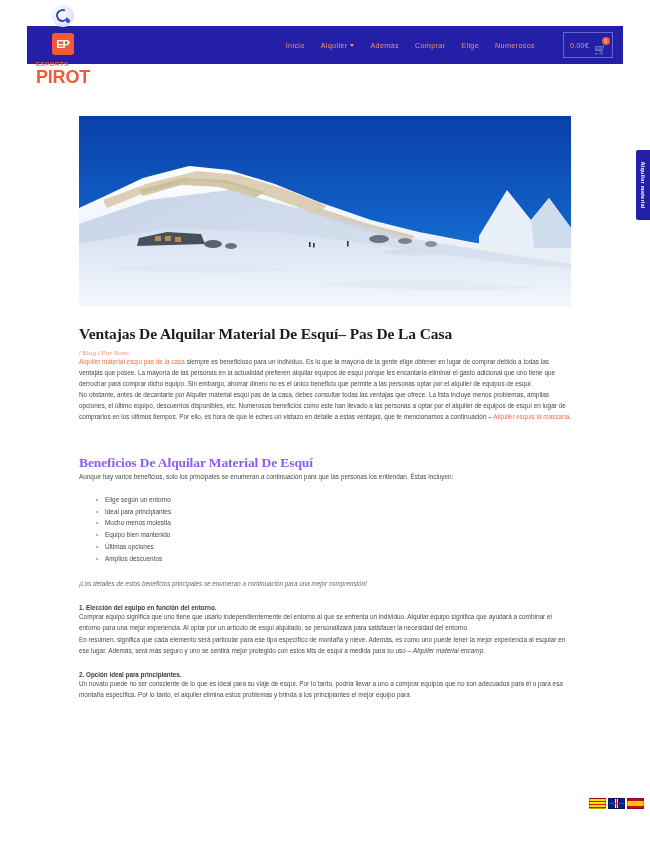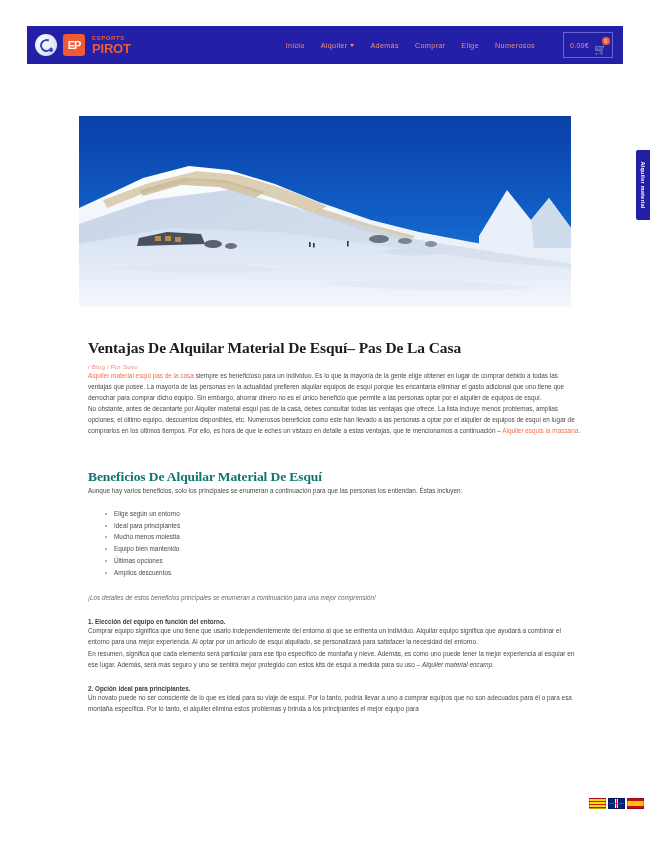--- a/index.html
+++ b/index.html
@@ -25,20 +25,21 @@
     background: #231fa6;
     display: flex;
     align-items: center;
     box-sizing: border-box;
     padding: 0 10px 0 8px;
   }
   .brand {
     display: flex;
     align-items: center;
     gap: 6px;
+    flex-direction: column;
   }
   .brand-badge {
     width: 22px;
     height: 22px;
     border-radius: 50%;
     background: radial-gradient(circle at 35% 35%, #ffffff 0%, #e8ecf8 48%, #c9d2ee 100%);
     display: flex;
     align-items: center;
     justify-content: center;
     position: relative;
@@ -83,21 +84,21 @@
     line-height: 1;
     margin-left: 1px;
   }
   .logo-text .t1 {
     font-size: 6px;
     color: #f15a33;
     font-weight: bold;
     letter-spacing: 0.6px;
   }
   .logo-text .t2 {
-    font-size: 13px;
+    font-size: 18px;
     color: #f15a33;
     font-weight: bold;
     letter-spacing: -0.2px;
     margin-top: 1px;
   }
 
   nav.main-nav {
     margin-left: auto;
     display: flex;
     gap: 16px;
@@ -185,23 +186,22 @@
     height: 191px;
     overflow: hidden;
     background: #1b63c4;
   }
   .hero svg { display: block; width: 100%; height: 100%; }
 
   
   .article {
     position: absolute;
     left: 79px;
-    top: 339px;
+    top: 325px;
     width: 494px;
-    margin-left: 9px;
   }
   h1.post-title {
     font-family: "Liberation Serif", serif;
     font-size: 15.5px;
     font-weight: bold;
     color: #1d1d1d;
     margin: 0;
     letter-spacing: -0.1px;
     line-height: 1.2;
   }
@@ -221,21 +221,21 @@
   .p1 { margin-top: 16px; }
   .p2 { margin-top: 12px; }
   a.inline-link {
     color: #f4704a;
     text-decoration: none;
   }
   h2.section-title {
     font-family: "Liberation Serif", serif;
     font-size: 13.5px;
     font-weight: bold;
-    color: #0f766e;
+    color: #8b5cf6;
     margin: 33px 0 0 0;
     letter-spacing: -0.1px;
   }
   .p3 { margin-top: 14px; }
   ul.benefit-list {
     margin: 12px 0 0 0;
     padding-left: 26px;
     list-style: none;
   }
   ul.benefit-list li {

